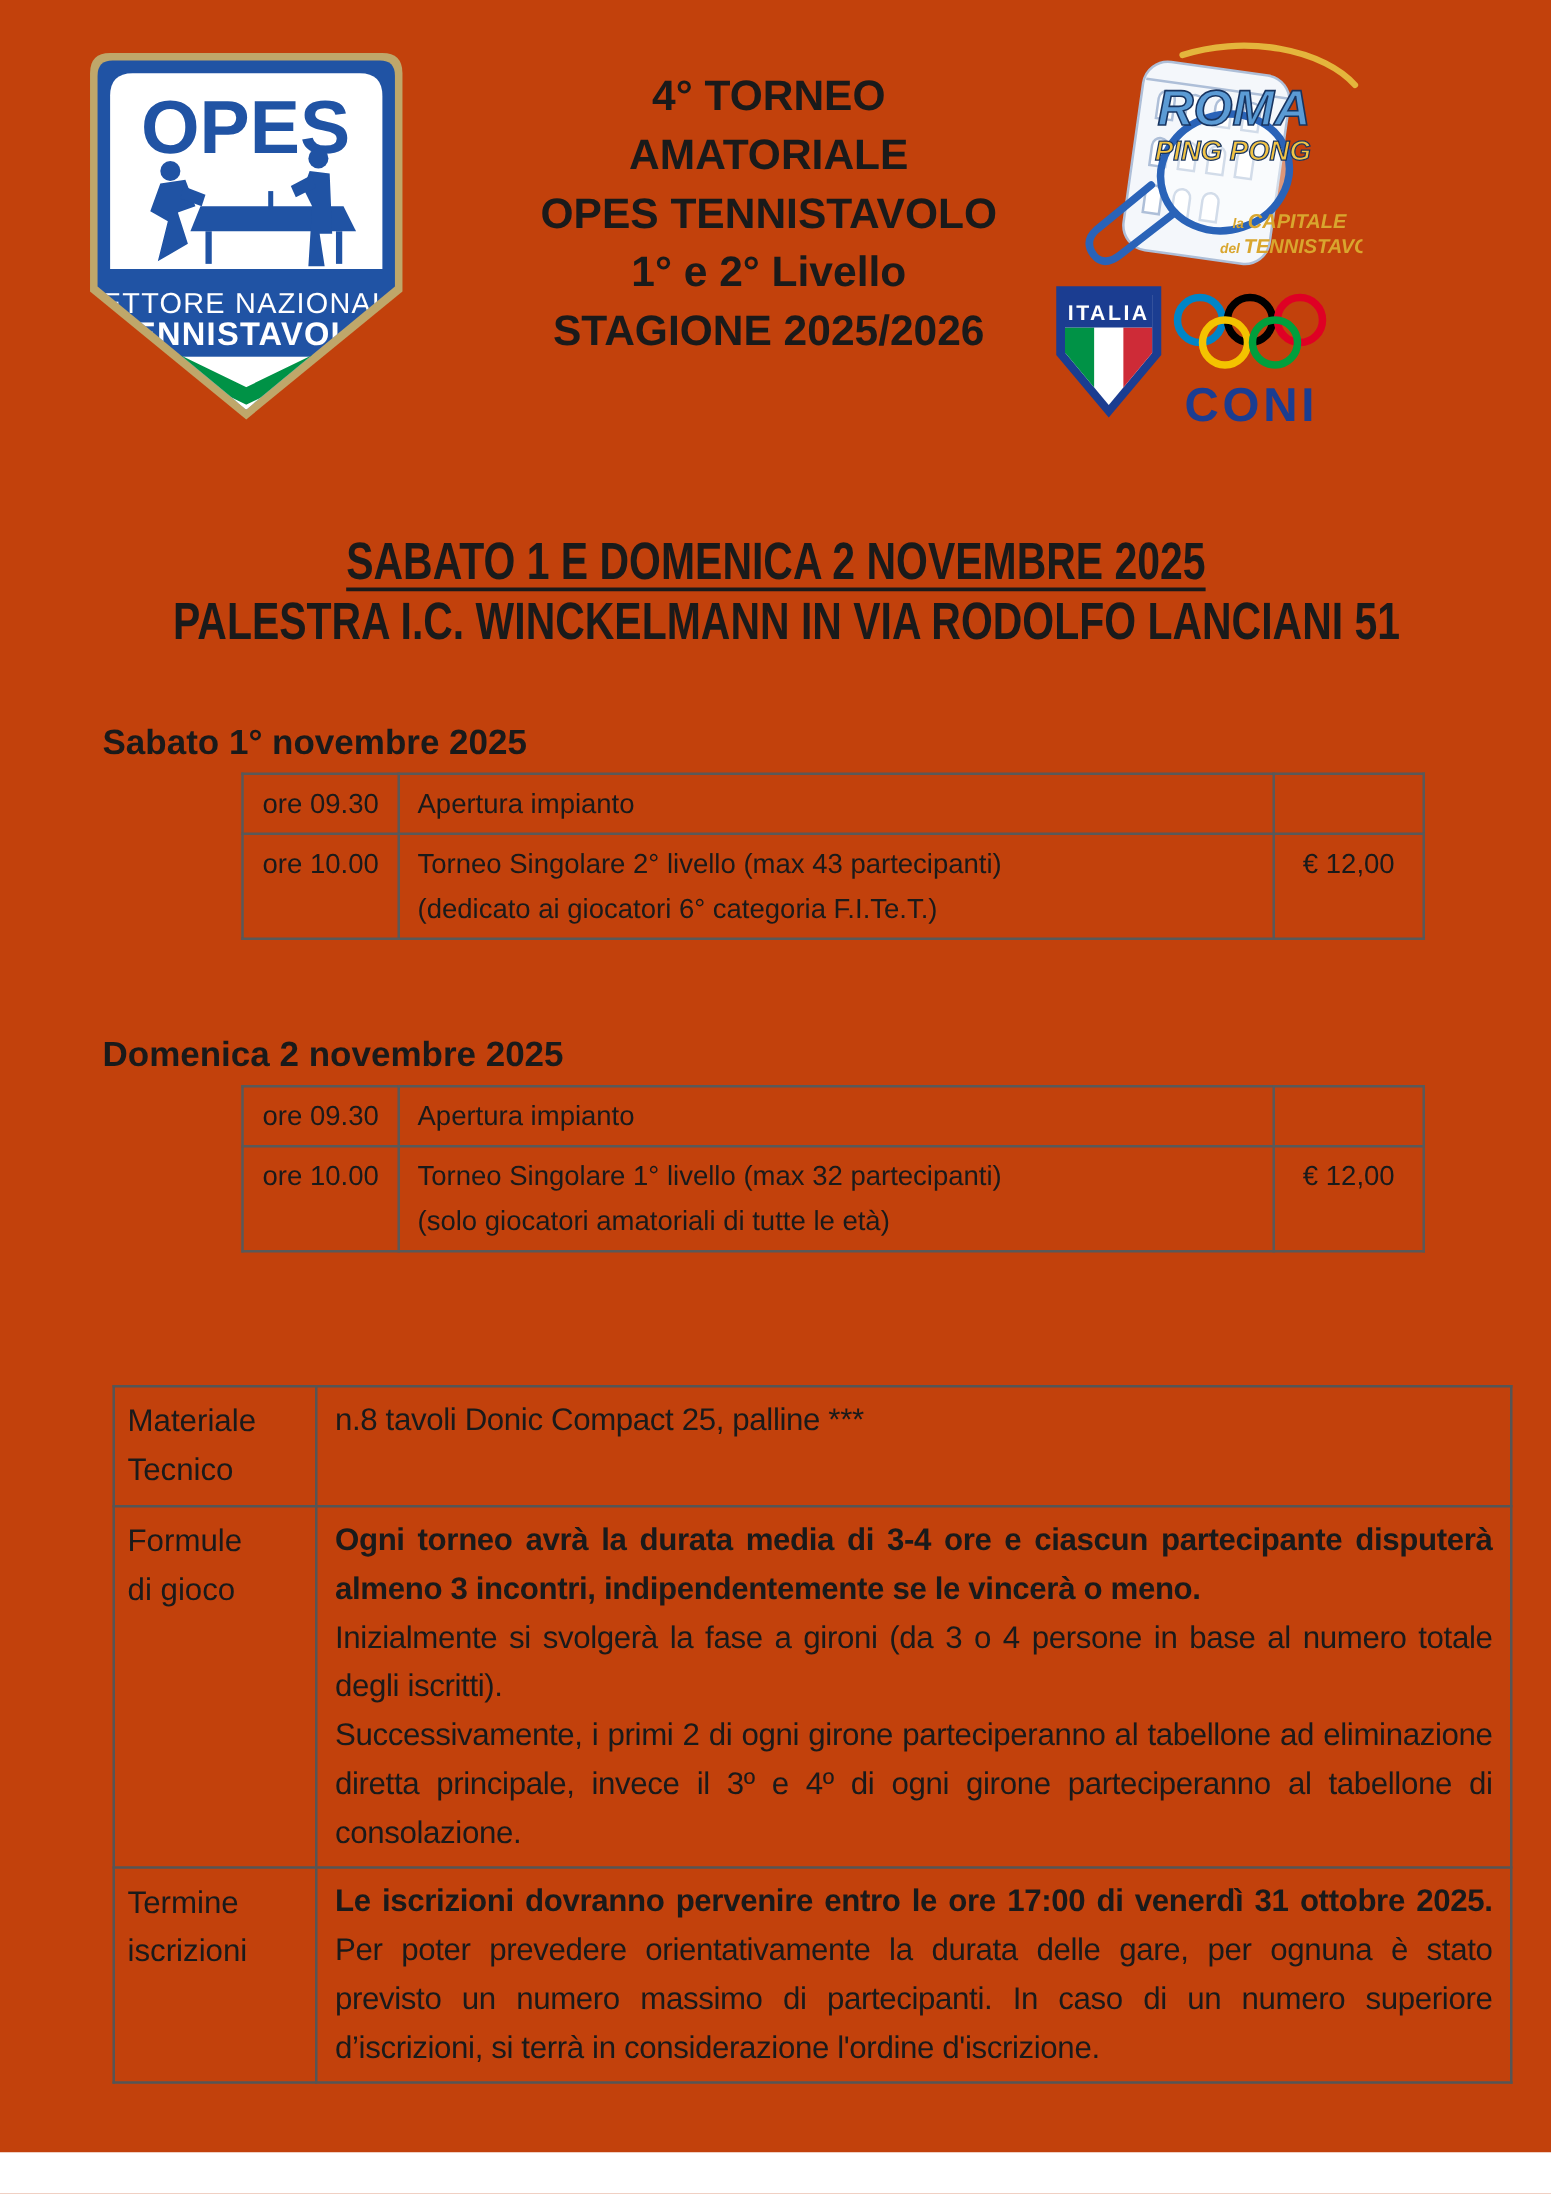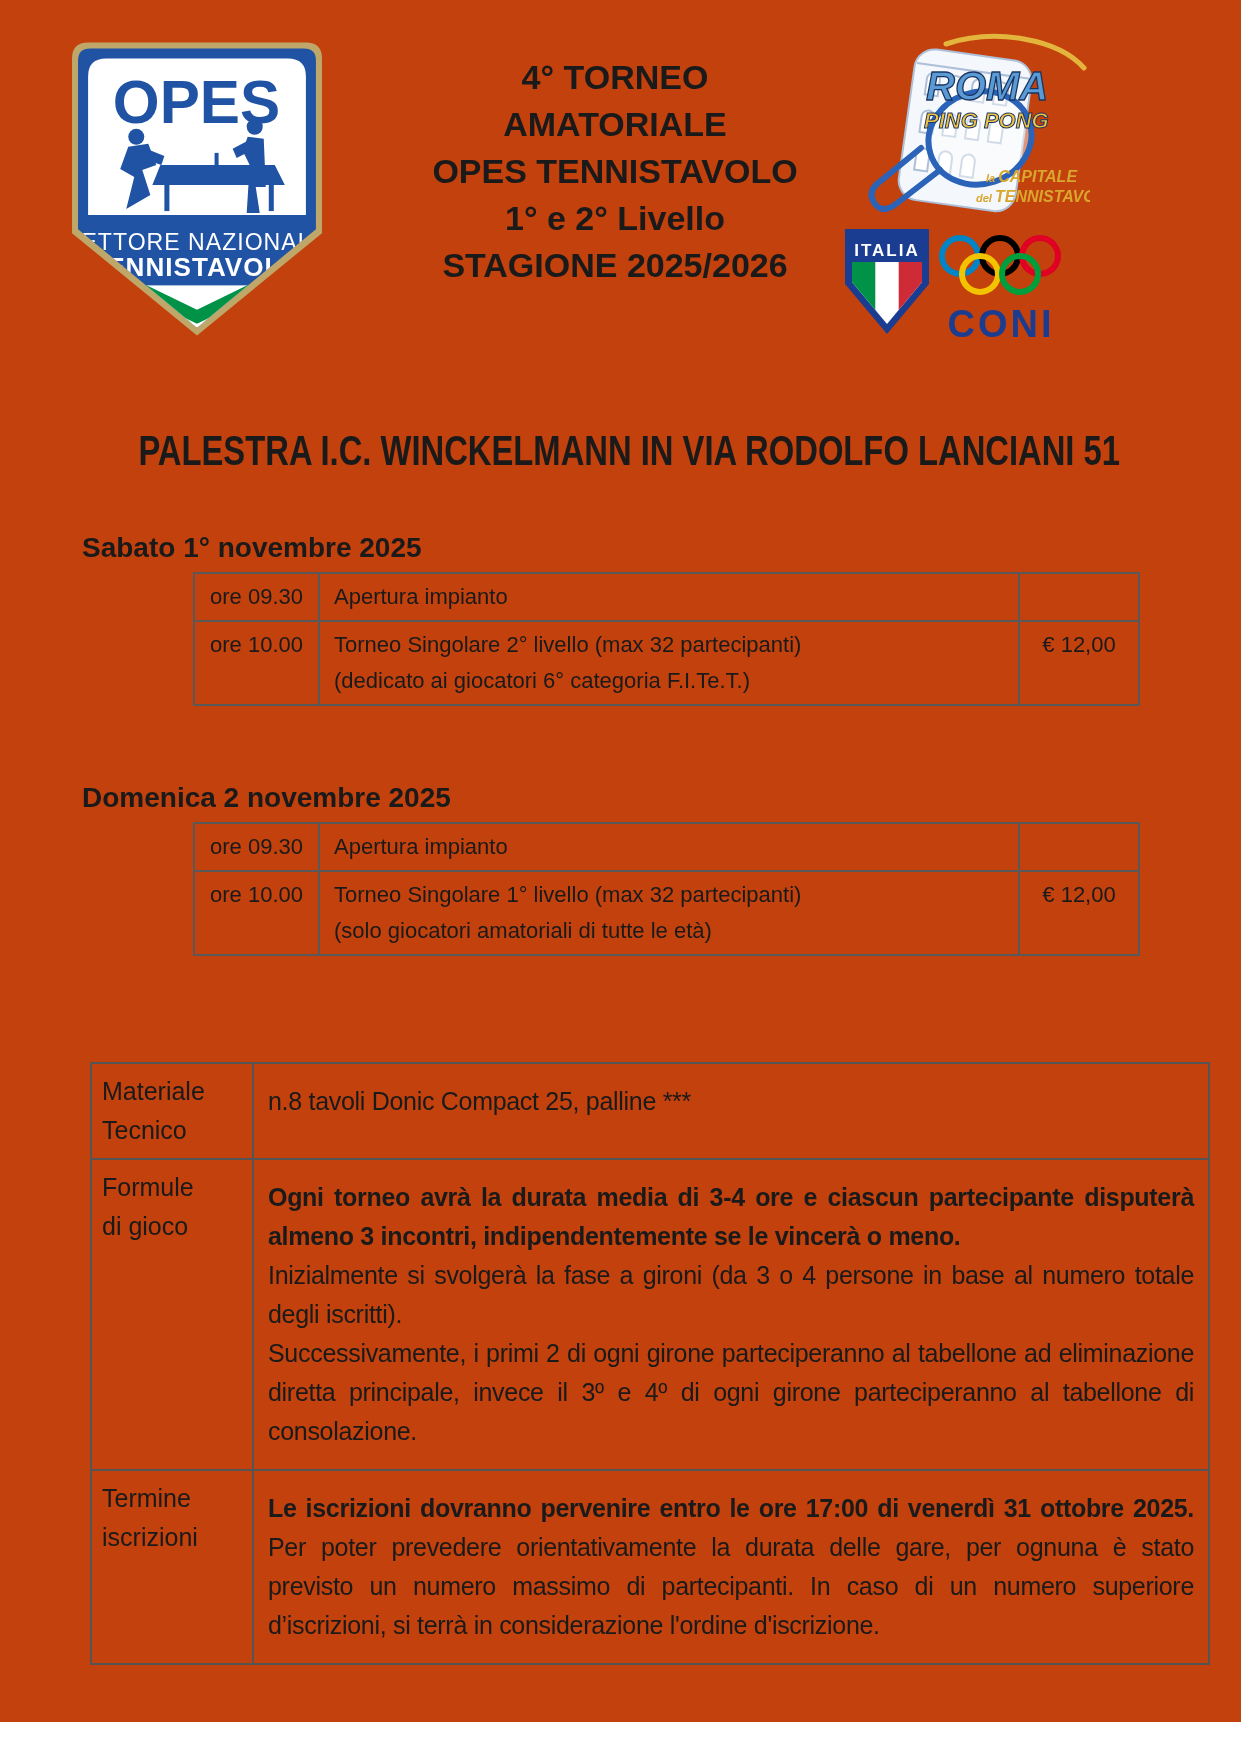--- a/index.html
+++ b/index.html
@@ -28,21 +28,21 @@
   table.schedule { border-collapse: collapse; table-layout: fixed; width: 945px; margin: 8px 0 0 193px; }
   table.schedule td { border: 2px solid #595959; font-size: 22px; line-height: 36px; vertical-align: top; padding: 5px 10px; }
   table.schedule td.time { width: 125px; text-align: center; }
   table.schedule td.desc { width: 700px; padding-left: 14px; }
   table.schedule td.fee  { width: 120px; text-align: center; }
 
   
   table.info { border-collapse: collapse; table-layout: fixed; width: 1118px; margin: 106px 0 0 90px; }
   table.info td { border: 2px solid #555; font-size: 25px; vertical-align: top; }
   table.info td.label { width: 162px; padding: 8px 6px 8px 10px; line-height: 39px; }
-  table.info td.content { width: 956px; padding: 18px 14px; line-height: 39px; letter-spacing: -0.3px; }
+  table.info td.content { width: 956px; padding: 7px 14px; line-height: 39px; letter-spacing: -0.3px; }
   table.info td.content.just p, table.info td.content.just { text-align: justify; }
   td.content p { margin: 0; }
   .b { font-weight: bold; }
   tr.materiale td { height: 90px; }
 </style>
 </head>
 <body>
 
 <div class="page">
 
@@ -136,37 +136,40 @@
         <circle cx="166" cy="32" r="18" stroke="#000000"></circle>
         <circle cx="206" cy="32" r="18" stroke="#df0024"></circle>
         <circle cx="146" cy="50" r="18" stroke="#f4c300"></circle>
         <circle cx="186" cy="50" r="18" stroke="#009f3d"></circle>
       </g>
       <text x="167" y="113" text-anchor="middle" font-size="38" font-weight="bold" fill="#1b3d91" letter-spacing="3" font-family="Liberation Sans, sans-serif">CONI</text>
     </svg>
   </div>
 
   <div class="headings">
+    <div class="date-line">
+      <span class="cond">SABATO 1 E DOMENICA 2 NOVEMBRE 2025</span>
+    </div>
     <div class="venue-line">
       <span class="cond">PALESTRA I.C. WINCKELMANN IN VIA RODOLFO LANCIANI 51</span>
     </div>
   </div>
 
   <div class="sec-heading sat">Sabato 1° novembre 2025</div>
   <table class="schedule">
     <tbody>
         <tr>
       <td class="time">ore 09.30</td>
       <td class="desc">Apertura impianto</td>
       <td class="fee"></td>
     </tr>
     <tr>
       <td class="time">ore 10.00</td>
       <td class="desc">
-        <div>Torneo Singolare 2° livello (max 32 partecipanti)</div>
+        <div>Torneo Singolare 2° livello (max 43 partecipanti)</div>
         <div>(dedicato ai giocatori 6° categoria F.I.Te.T.)</div>
       </td>
       <td class="fee">€ 12,00</td>
     </tr>
   </tbody>
     </table>
 
   <div class="sec-heading sun">Domenica 2 novembre 2025</div>
   <table class="schedule">
     <tbody>

